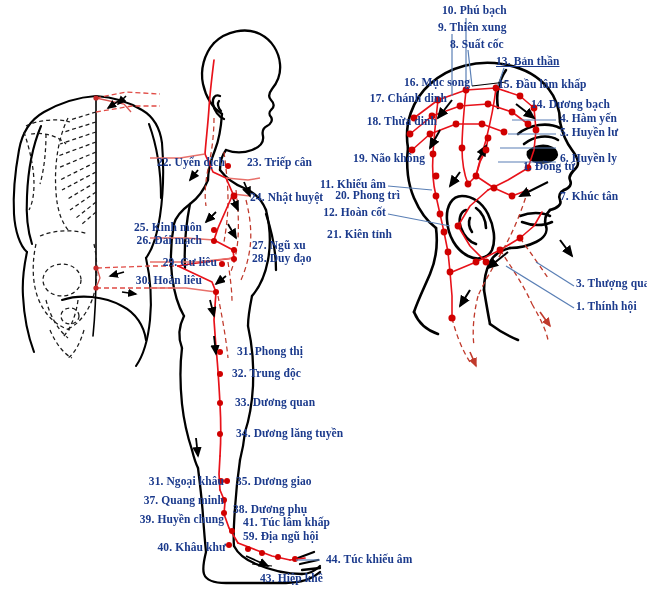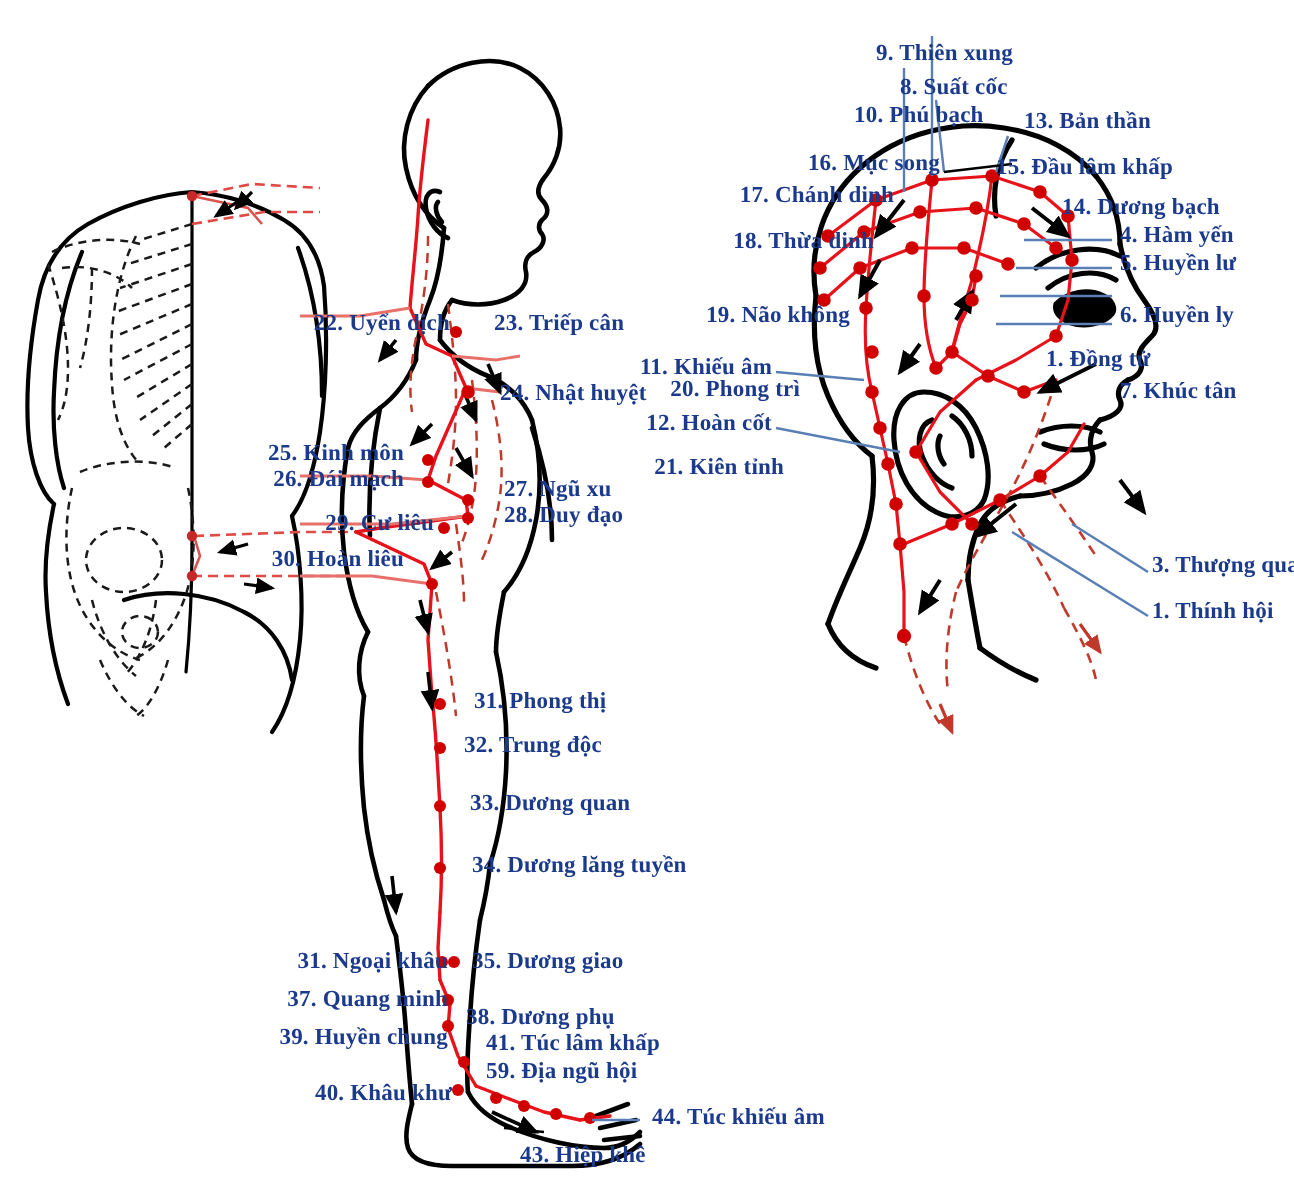--- a/index.html
+++ b/index.html
@@ -378,33 +378,33 @@
     <path d="M388,214 L450,226"></path>
     <path d="M320,560 L296,560"></path>
   </g>
   <g fill="none" stroke="#000" stroke-width="1.2">
     <path d="M472,86 L506,82"></path>
     <path d="M252,564 L272,566"></path>
   </g>
 </svg>
 
 <div>
-  <div class="lbl" style="left:523px;top:174px;">1. Đồng tử</div>
+  <div class="lbl" style="left:523px;top:160px;">1. Đồng tử</div>
   <div class="lbl" style="left:576px;top:300px;">1. Thính hội</div>
   <div class="lbl" style="left:576px;top:277px;">3. Thượng quan</div>
   <div class="lbl" style="left:560px;top:112px;text-align:center;">4. Hàm yến</div>
   <div class="lbl" style="left:560px;top:126px;">5. Huyền lư</div>
   <div class="lbl" style="left:560px;top:152px;">6. Huyền ly</div>
   <div class="lbl" style="left:560px;top:154px;margin-top:36px;">7. Khúc tân</div>
   <div class="lbl" style="left:450px;top:38px;">8. Suất cốc</div>
   <div class="lbl" style="left:438px;top:21px;">9. Thiên xung</div>
-  <div class="lbl" style="left:427px;top:4px;margin-top:48px;">10. Phú bạch</div>
+  <div class="lbl" style="left:442px;top:4px;">10. Phú bạch</div>
   <div class="lbl r" style="left:386px;top:178px;">11. Khiếu âm</div>
   <div class="lbl r" style="left:386px;top:206px;">12. Hoàn cốt</div>
-  <div class="lbl" style="left:512px;top:55px;">13. Bản thần</div>
+  <div class="lbl" style="left:496px;top:55px;text-decoration:underline;">13. Bản thần</div>
   <div class="lbl" style="left:531px;top:98px;">14. Dương bạch</div>
   <div class="lbl" style="left:498px;top:78px;">15. Đầu lâm khấp</div>
   <div class="lbl r" style="left:470px;top:76px;">16. Mục song</div>
   <div class="lbl r" style="left:447px;top:92px;">17. Chánh dinh</div>
   <div class="lbl r" style="left:437px;top:115px;">18. Thừa dinh</div>
   <div class="lbl r" style="left:425px;top:152px;">19. Não không</div>
   <div class="lbl r" style="left:400px;top:189px;">20. Phong trì</div>
   <div class="lbl r" style="left:392px;top:228px;">21. Kiên tỉnh</div>
 </div>
 

